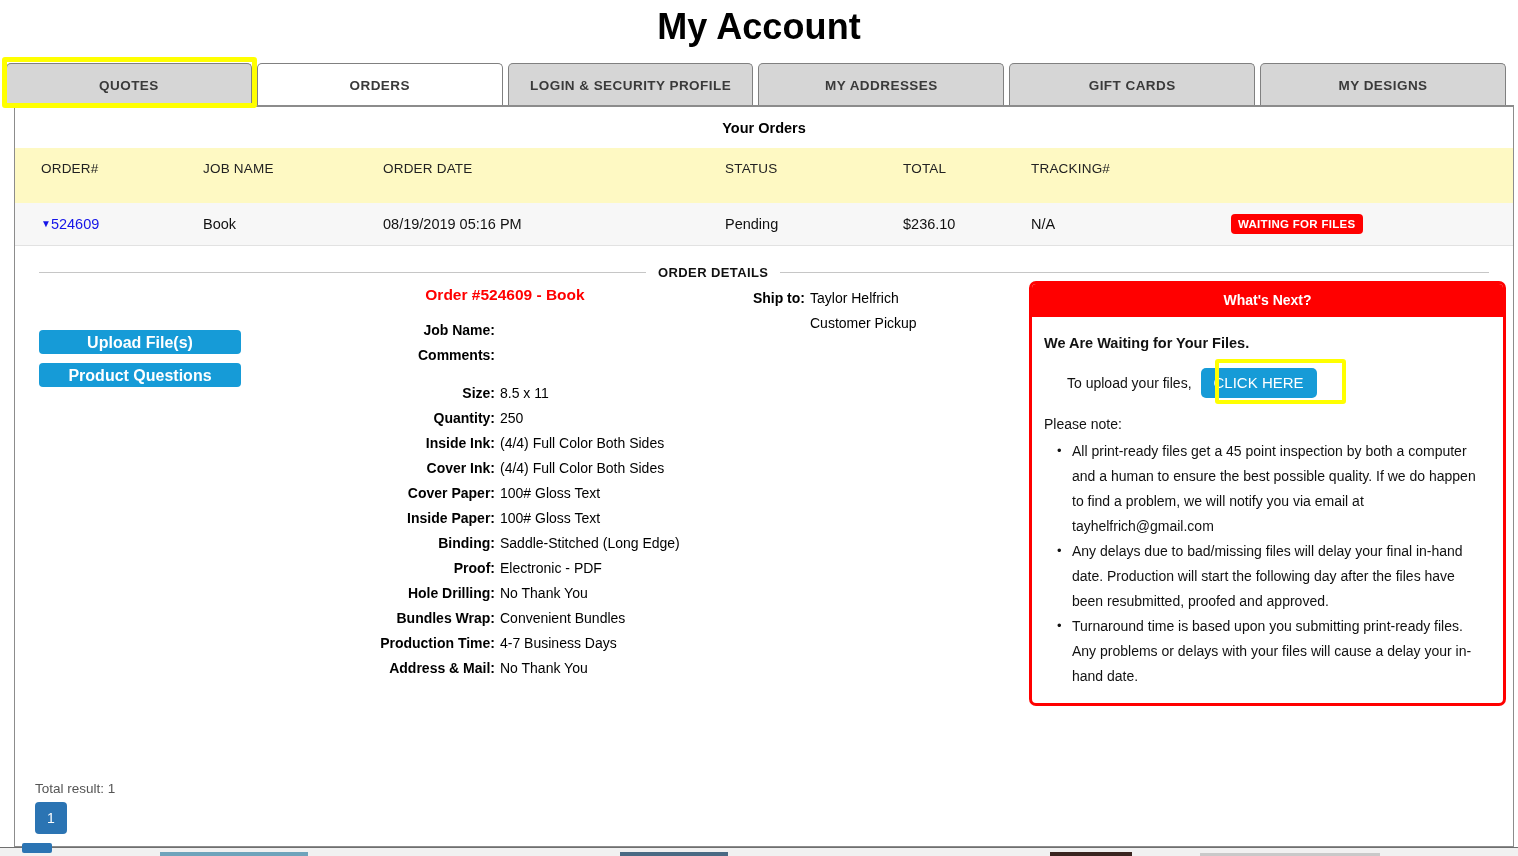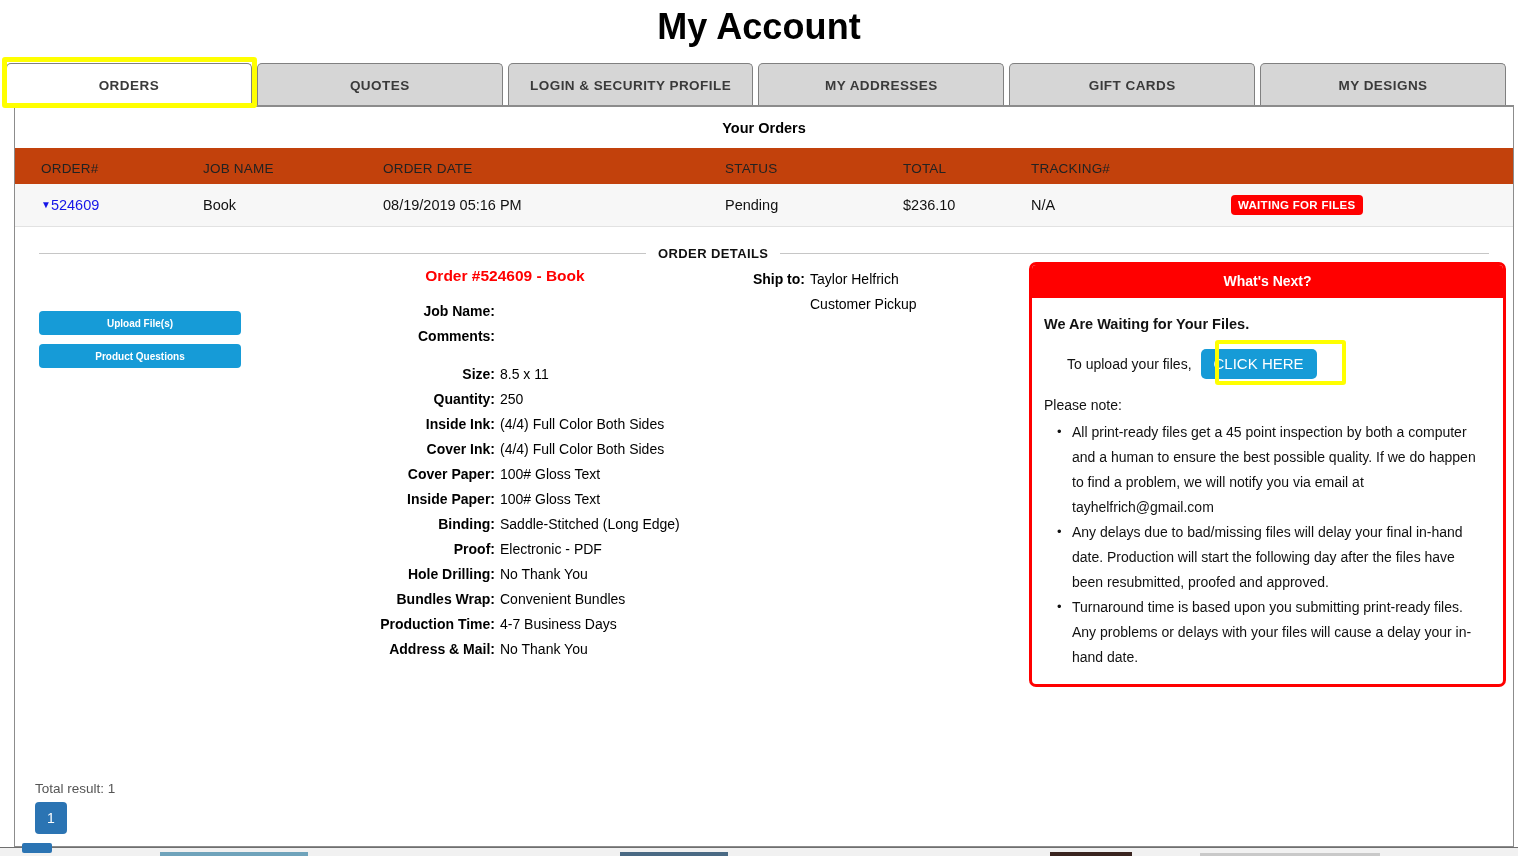--- a/index.html
+++ b/index.html
@@ -101,26 +101,26 @@
     padding: 13px 0 12px 0;
   }
 
   
   .orders-table {
     width: 100%;
     border-collapse: collapse;
     table-layout: fixed;
   }
   .orders-table thead th {
-    background: #c2410c;
+    background: #fef9c3;
     font-size: 13.5px;
     font-weight: normal;
     color: #222;
     text-align: left;
-    padding: 13px 0 8px 0;
+    padding: 13px 0 27px 0;
     letter-spacing: 0.2px;
   }
   .orders-table tbody td {
     background: #f7f7f7;
     font-size: 14.5px;
     color: #111;
     text-align: left;
     padding: 11px 0 11px 0;
     border-bottom: 1px solid #e2e2e2;
   }
@@ -188,21 +188,21 @@
     top: 50px;
     width: 202px;
   }
   .btn-blue {
     display: block;
     width: 202px;
     height: 24px;
     line-height: 24px;
     background: #169bd7;
     color: #ffffff;
-    font-size: 10px;
+    font-size: 16px;
     font-weight: bold;
     text-align: center;
     border: none;
     border-radius: 4px;
     margin-bottom: 9px;
     cursor: pointer;
     font-family: "Liberation Sans", sans-serif;
   }
 
   
@@ -373,25 +373,25 @@
   .tb-c { position:absolute; left:1050px; bottom:0; width:82px; height:4px; background:#3a2520; }
   .tb-d { position:absolute; left:1200px; bottom:0; width:180px; height:3px; background:#c9c9c9; }
   .tb-e { position:absolute; left:22px; bottom:3px; width:30px; height:10px; background:#2b74b3; border-radius:2px; }
 </style>
 </head>
 <body>
 
 <h1 class="page-title">My Account</h1>
 
 <div class="tab-strip">
+  <div class="tab t1">
+    <span>QUOTES</span>
+  </div>
   <div class="tab t0 active">
     <span>ORDERS</span>
-  </div>
-  <div class="tab t1">
-    <span>QUOTES</span>
   </div>
   <div class="tab t2">
     <span>LOGIN &amp; SECURITY PROFILE</span>
   </div>
   <div class="tab t3">
     <span>MY ADDRESSES</span>
   </div>
   <div class="tab t4">
     <span>GIFT CARDS</span>
   </div>

